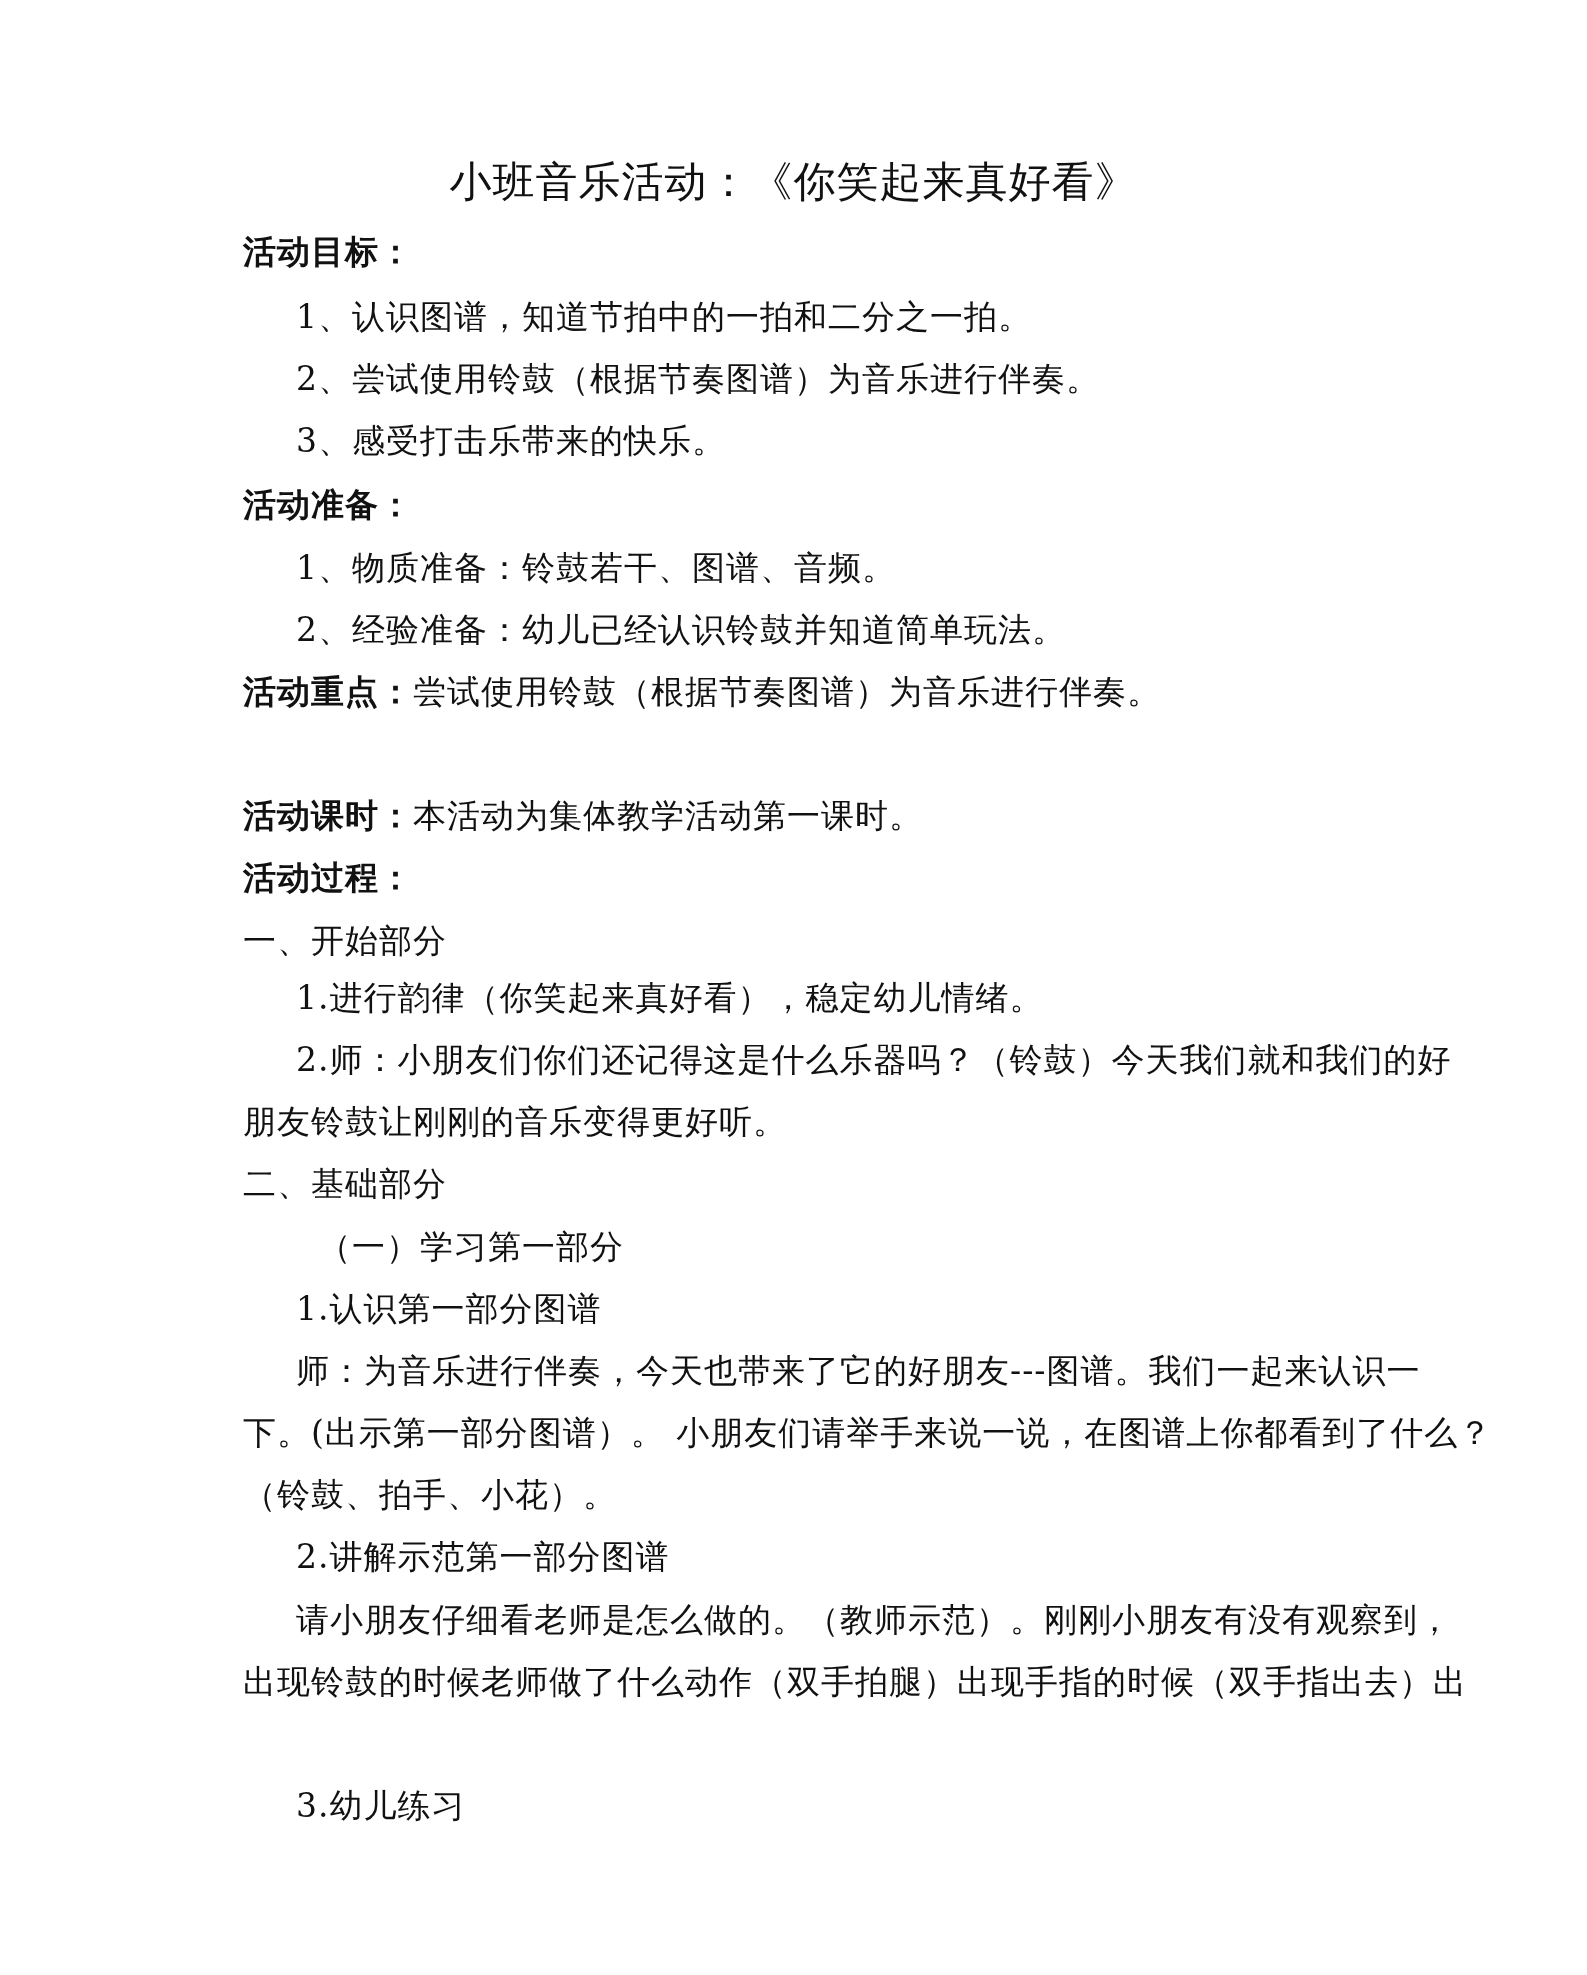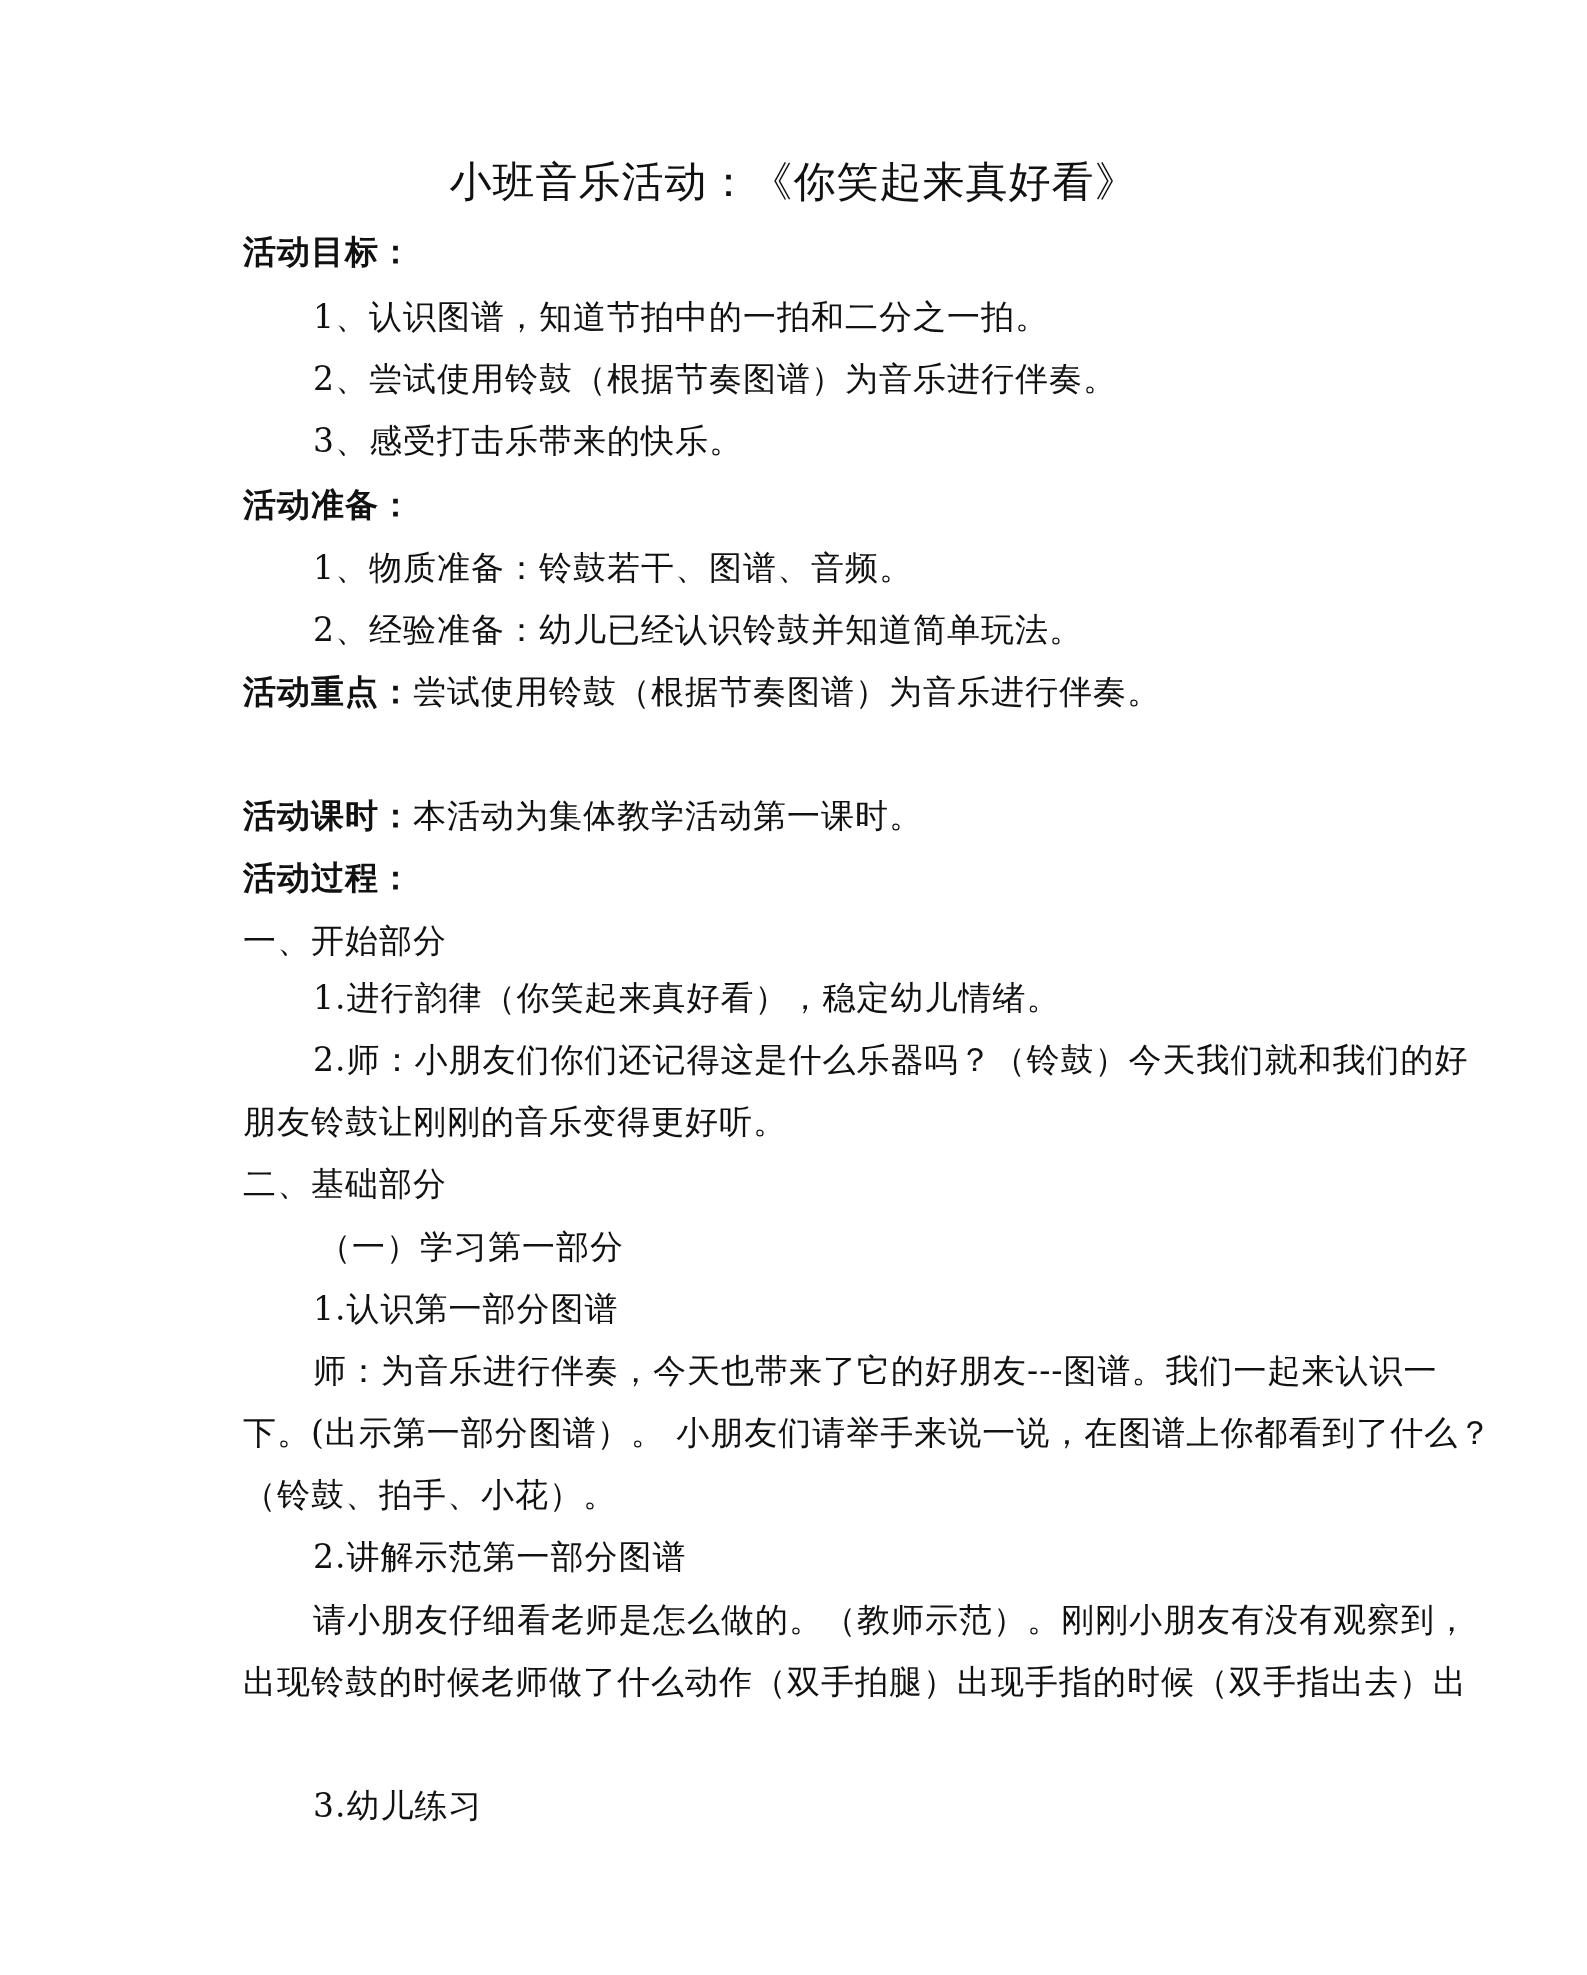--- a/index.html
+++ b/index.html
@@ -14,21 +14,21 @@
     text-align: center; font-size: 42px; line-height: 60px;
     font-family: "DejaVu Sans", "Liberation Sans", sans-serif;
     font-weight: normal; letter-spacing: 1px;
   }
   .line {
     position: absolute; font-size: 33px; line-height: 40px; white-space: nowrap;
     letter-spacing: 1px;
   }
   .heading { font-weight: bold; font-family: "DejaVu Sans", "Liberation Sans", sans-serif; }
   .l0 { left: 243px; }
-  .l1 { left: 313px; text-align: right; }
+  .l1 { left: 296px; text-align: right; }
   .l2 { left: 318px; }
   .bold-label { font-weight: bold; font-family: Liberation Sans, sans-serif; text-align: right; }
 </style>
 </head>
 <body>
 
 <div class="page">
   <div class="title">小班音乐活动：《你笑起来真好看》</div>
 
   <div class="line l0 heading" style="top:232px">活动目标：</div>

